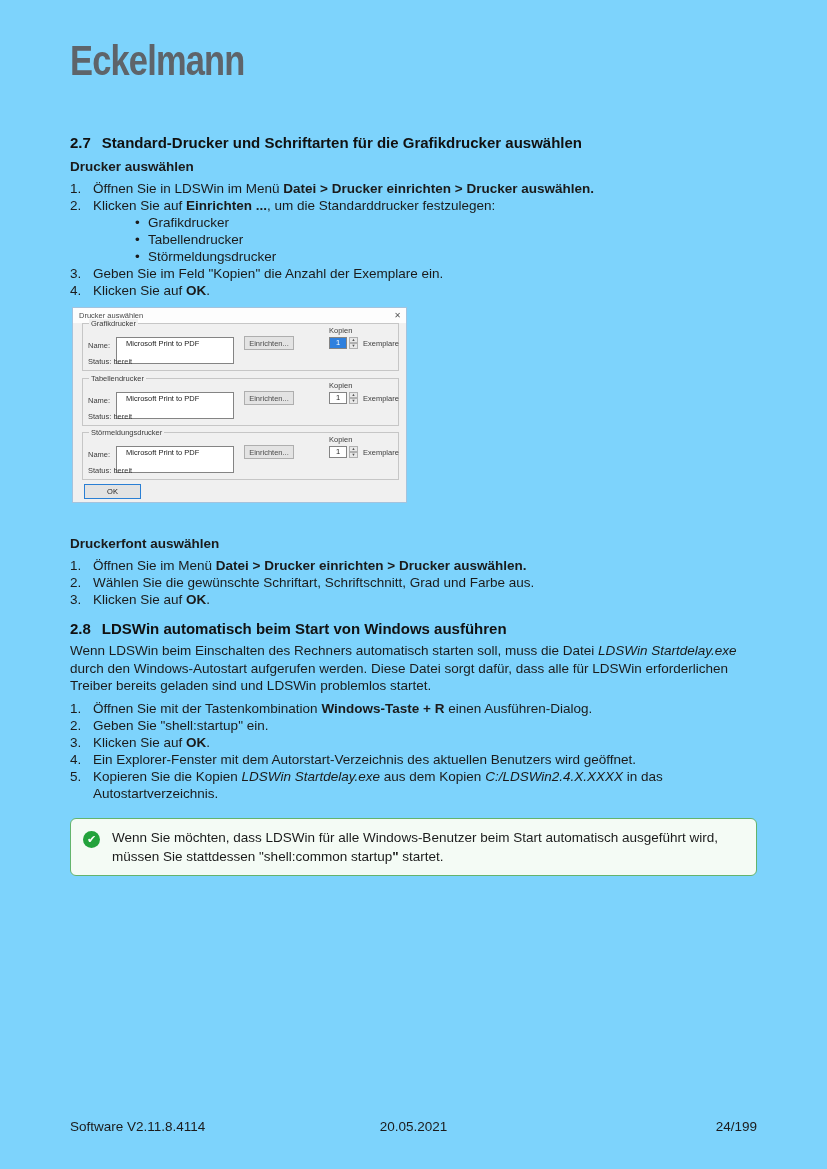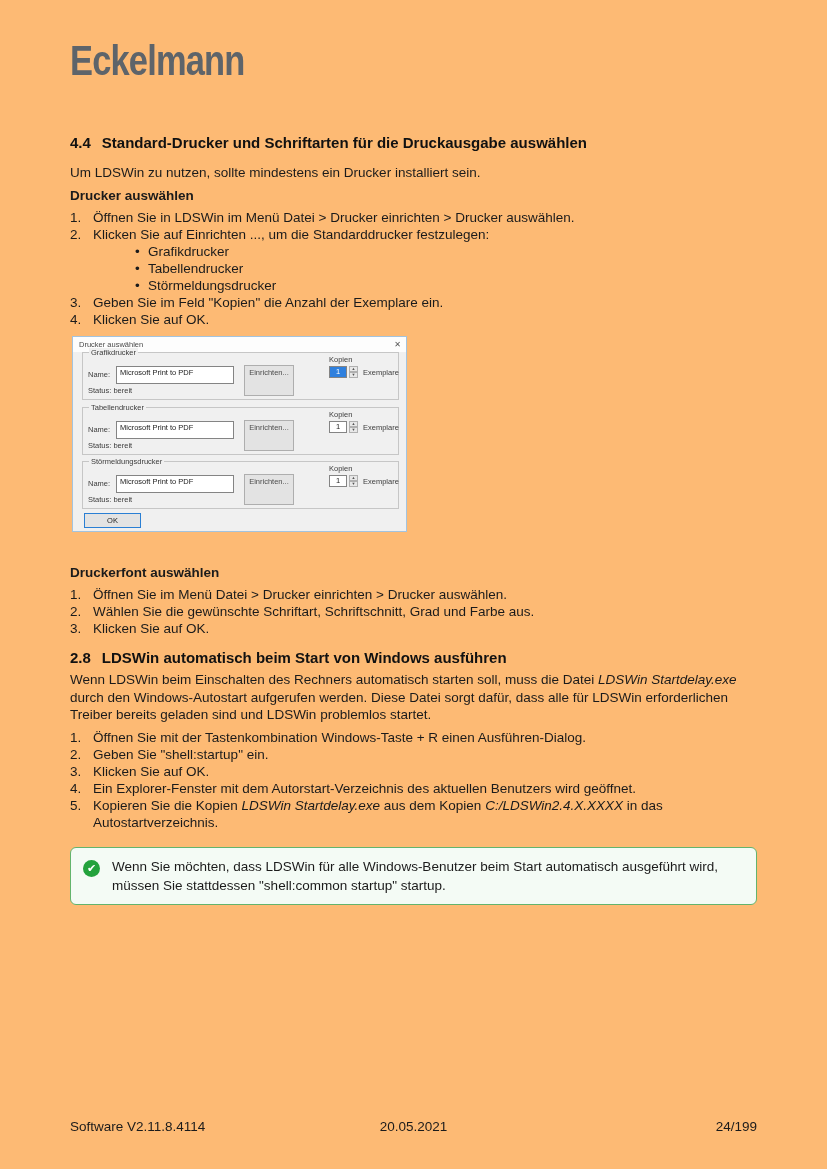--- a/index.html
+++ b/index.html
@@ -1,20 +1,20 @@
 <!DOCTYPE html>
 <html><head>
 <meta charset="utf-8">
 <style>
   * { margin: 0; padding: 0; box-sizing: border-box; }
   html, body { background: #ffffff; }
   .page {
     position: relative;
     width: 827px; height: 1169px;
-    background: #fdba74;
+    background: #7dd3fc;
     font-family: "Liberation Sans", sans-serif;
     font-size: 13.5px;
     color: #1b1b1b;
     overflow: hidden;
     margin: 0 auto;
   }
   .content { position: absolute; left: 70px; right: 70px; top: 0; }
 
   .logo {
     margin-top: 38px;
@@ -60,27 +60,27 @@
   }
   .dlg-title { position: absolute; left: 6px; top: 0; line-height: 15px; color: #4a4a4a; }
   .dlg-close { position: absolute; right: 5px; top: 0; line-height: 15px; font-size: 8px; color: #555; cursor: default; }
   .grp {
     position: absolute; left: 9px; width: 317px; height: 48px;
     border: 1px solid #c6c6c6;
   }
   .grp-legend { position: absolute; top: -5px; left: 6px; background: #f0f0f0; padding: 0 2px; line-height: 9px; color: #3c3c3c; }
   .fld-label { position: absolute; left: 5px; top: 17px; color: #3c3c3c; }
   .fld-input {
-    position: absolute; left: 33px; top: 13px; width: 118px; height: 18px;
+    position: absolute; left: 33px; top: 13px; width: 118px; height: 27px;
     background: #fff; border: 1px solid #848484;
-    line-height: 11px; padding-left: 3px; color: #222;
+    line-height: 11px; padding-left: 9px; color: #222;
     white-space: nowrap; overflow: hidden;
   }
   .btn-setup {
-    position: absolute; left: 161px; top: 12px; width: 50px; height: 31px;
+    position: absolute; left: 161px; top: 12px; width: 50px; height: 14px;
     background: #e3e3e3; border: 1px solid #aeaeae;
     text-align: center; line-height: 13px; color: #4d4d4d;
   }
   .copies-label { position: absolute; left: 246px; top: 2px; color: #3c3c3c; }
   .copies-field {
     position: absolute; left: 246px; top: 13px; width: 18px; height: 12px;
     background: #fff; border: 1px solid #848484;
     text-align: center; line-height: 10px; color: #222;
   }
   .copies-field.selected { background: #2f80de; color: #fff; }
@@ -120,36 +120,35 @@
   .note-text { line-height: 19px; }
 
   .footer {
     position: absolute; left: 70px; right: 70px; top: 1118px;
     line-height: 17px;
   }
   .footer .f-left { float: left; }
   .footer .f-right { float: right; }
   .footer .f-center { position: absolute; left: 50%; transform: translateX(-50%); }
 
-  .b { font-weight: normal; }
+  .b { font-weight: bold; }
   .i { font-style: italic; }
 </style>
 </head>
 <body>
 
 <div class="page">
   <div class="content">
 
     <div class="logo">Eckelmann</div>
 
     <div class="h-section">
-      <span class="h-num">4.4</span><span class="h-text">Standard-Drucker und Schriftarten für die Druckausgabe auswählen</span>
-    </div>
-
-    <div class="para">Um LDSWin zu nutzen, sollte mindestens ein Drucker installiert sein.</div>
+      <span class="h-num">2.7</span><span class="h-text">Standard-Drucker und Schriftarten für die Grafikdrucker auswählen</span>
+    </div>
+
 
     <div class="subhead">Drucker auswählen</div>
 
     <div class="steps">
       <div class="step">
         <span class="num">1.</span>
         <span class="txt"><span>Öffnen Sie in LDSWin im Menü </span><span class="b">Datei &gt; Drucker einrichten &gt; Drucker auswählen.</span></span>
       </div>
       <div class="step">
         <span class="num">2.</span>
@@ -274,21 +273,21 @@
         <span class="txt"><span>Ein Explorer-Fenster mit dem Autorstart-Verzeichnis des aktuellen Benutzers wird geöffnet.</span></span>
       </div>
       <div class="step">
         <span class="num">5.</span>
         <span class="txt"><span>Kopieren Sie die Kopien </span><span class="i">LDSWin Startdelay.exe</span><span> aus dem Kopien </span><span class="i">C:/LDSWin2.4.X.XXXX</span><span> in das Autostartverzeichnis.</span></span>
       </div>
     </div>
 
     <div class="note">
       <span class="note-icon">✔</span>
-      <span class="note-text"><span>Wenn Sie möchten, dass LDSWin für alle Windows-Benutzer beim Start automatisch ausgeführt wird, müssen Sie stattdessen "shell:common startup</span><span class="b">"</span><span> startup.</span></span>
+      <span class="note-text"><span>Wenn Sie möchten, dass LDSWin für alle Windows-Benutzer beim Start automatisch ausgeführt wird, müssen Sie stattdessen "shell:common startup</span><span class="b">"</span><span> startet.</span></span>
     </div>
 
   </div>
 
   <div class="footer">
     <span class="f-left">Software V2.11.8.4114</span>
     <span class="f-center">20.05.2021</span>
     <span class="f-right">24/199</span>
   </div>
 </div>

